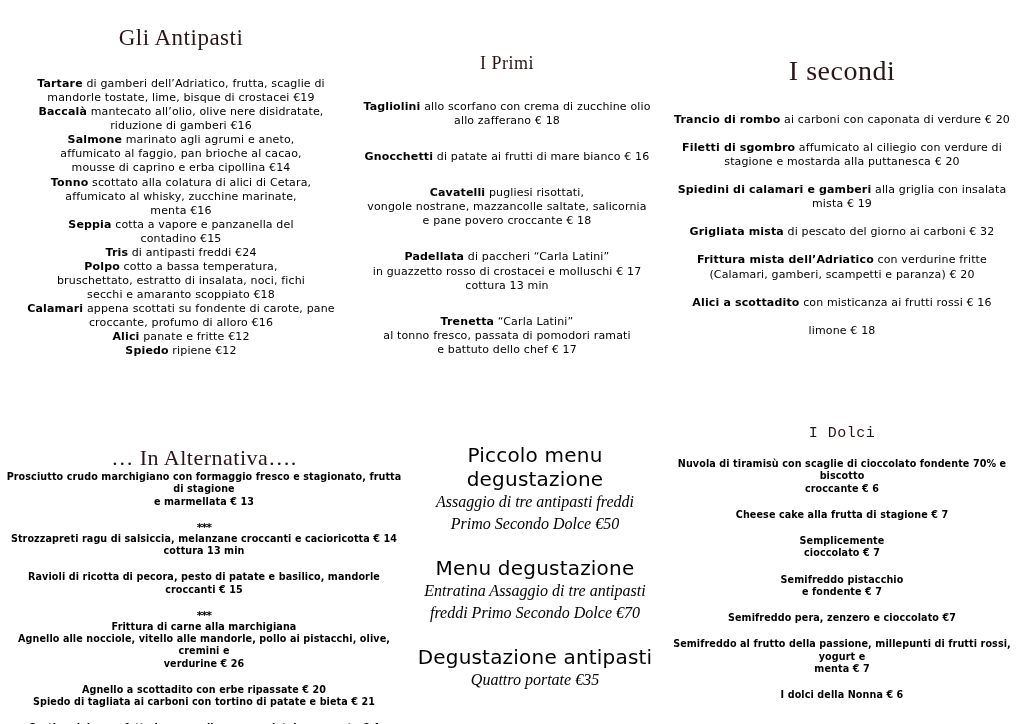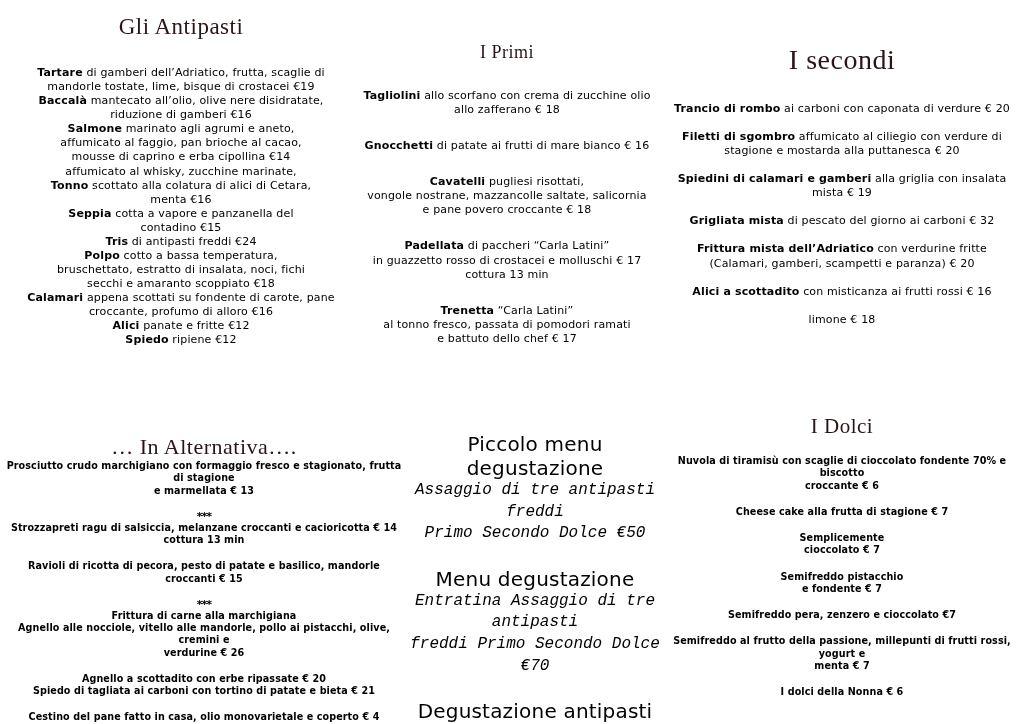--- a/index.html
+++ b/index.html
@@ -12,35 +12,36 @@
     height: 724px;
     position: relative;
     overflow: hidden;
     font-family: "DejaVu Sans", sans-serif;
     color: #000000;
   }
 
   .page {
     position: absolute;
     inset: 0;
+    margin-top: 11px;
   }
 
   
   .heading {
     font-family: "Liberation Serif", "DejaVu Serif", serif;
     font-weight: 400;
     text-align: center;
     color: #2b1417;
     letter-spacing: 0.5px;
   }
   .heading.h-antipasti { font-size: 23px; }
   .heading.h-primi     { font-size: 18px; }
   .heading.h-secondi   { font-size: 28px; }
   .heading.h-altern    { font-size: 22px; }
-  .heading.h-dolci     { font-size: 21px; }
+  .heading.h-dolci     { font-size: 15px; font-family: Liberation Mono, monospace; }
 
   
   .item {
     text-align: center;
     line-height: 1.28;
   }
   .item b, .lead {
     font-weight: 700;
   }
 
@@ -61,21 +62,21 @@
 
   
   .round-title {
     font-family: "DejaVu Sans", sans-serif;
     font-size: 20px;
     font-weight: 400;
     text-align: center;
     letter-spacing: 0.2px;
   }
   .round-sub {
-    font-family: Liberation Mono, monospace;
+    font-family: Liberation Serif, serif;
     font-size: 16px;
     font-style: italic;
     text-align: center;
     line-height: 1.35;
   }
 
   
   .col-antipasti {
     position: absolute;
     left: 8px;  top: 14px;  width: 346px;
@@ -126,22 +127,22 @@
     <div class="heading h-antipasti">Gli Antipasti</div>
     <div class="heading-pad-antipasti"></div>
     <div id="antipasti-items">
         <div class="item hand"><b>Tartare</b><span> di gamberi dell’Adriatico, frutta, scaglie di</span></div>
         <div class="item hand"><span>mandorle tostate, lime, bisque di crostacei  €19</span></div>
         <div class="item hand"><b>Baccalà</b><span> mantecato all’olio, olive nere disidratate,</span></div>
         <div class="item hand"><span>riduzione di gamberi  €16</span></div>
         <div class="item hand"><b>Salmone</b><span> marinato agli agrumi e aneto,</span></div>
         <div class="item hand"><span>affumicato al faggio, pan brioche al cacao,</span></div>
         <div class="item hand"><span>mousse di caprino e erba cipollina  €14</span></div>
+        <div class="item hand"><b>Tonno</b><span> scottato alla colatura di alici di Cetara,</span></div>
         <div class="item hand"><span>affumicato al whisky, zucchine marinate,</span></div>
-        <div class="item hand"><b>Tonno</b><span> scottato alla colatura di alici di Cetara,</span></div>
         <div class="item hand"><span>menta €16</span></div>
         <div class="item hand"><b>Seppia</b><span> cotta a vapore e panzanella del</span></div>
         <div class="item hand"><span>contadino €15</span></div>
         <div class="item hand"><b>Tris</b><span> di antipasti freddi €24</span></div>
         <div class="item hand"><b>Polpo</b><span>  cotto a bassa temperatura,</span></div>
         <div class="item hand"><span>bruschettato, estratto di insalata, noci, fichi</span></div>
         <div class="item hand"><span>secchi e amaranto scoppiato €18</span></div>
         <div class="item hand"><b>Calamari</b><span> appena scottati su fondente di carote, pane</span></div>
         <div class="item hand"><span>croccante, profumo di alloro €16</span></div>
         <div class="item hand"><b>Alici</b><span> panate e fritte €12</span></div>

